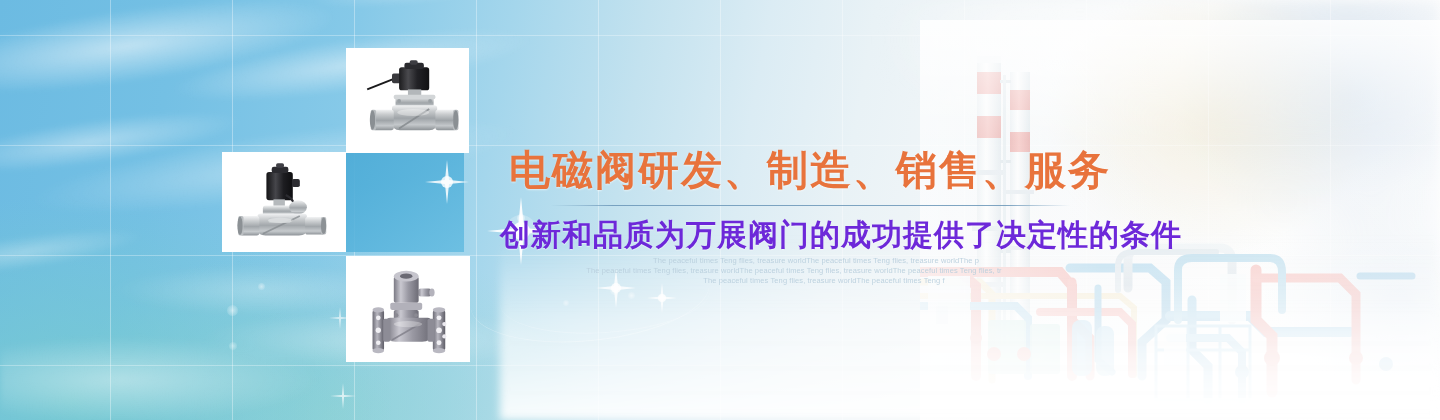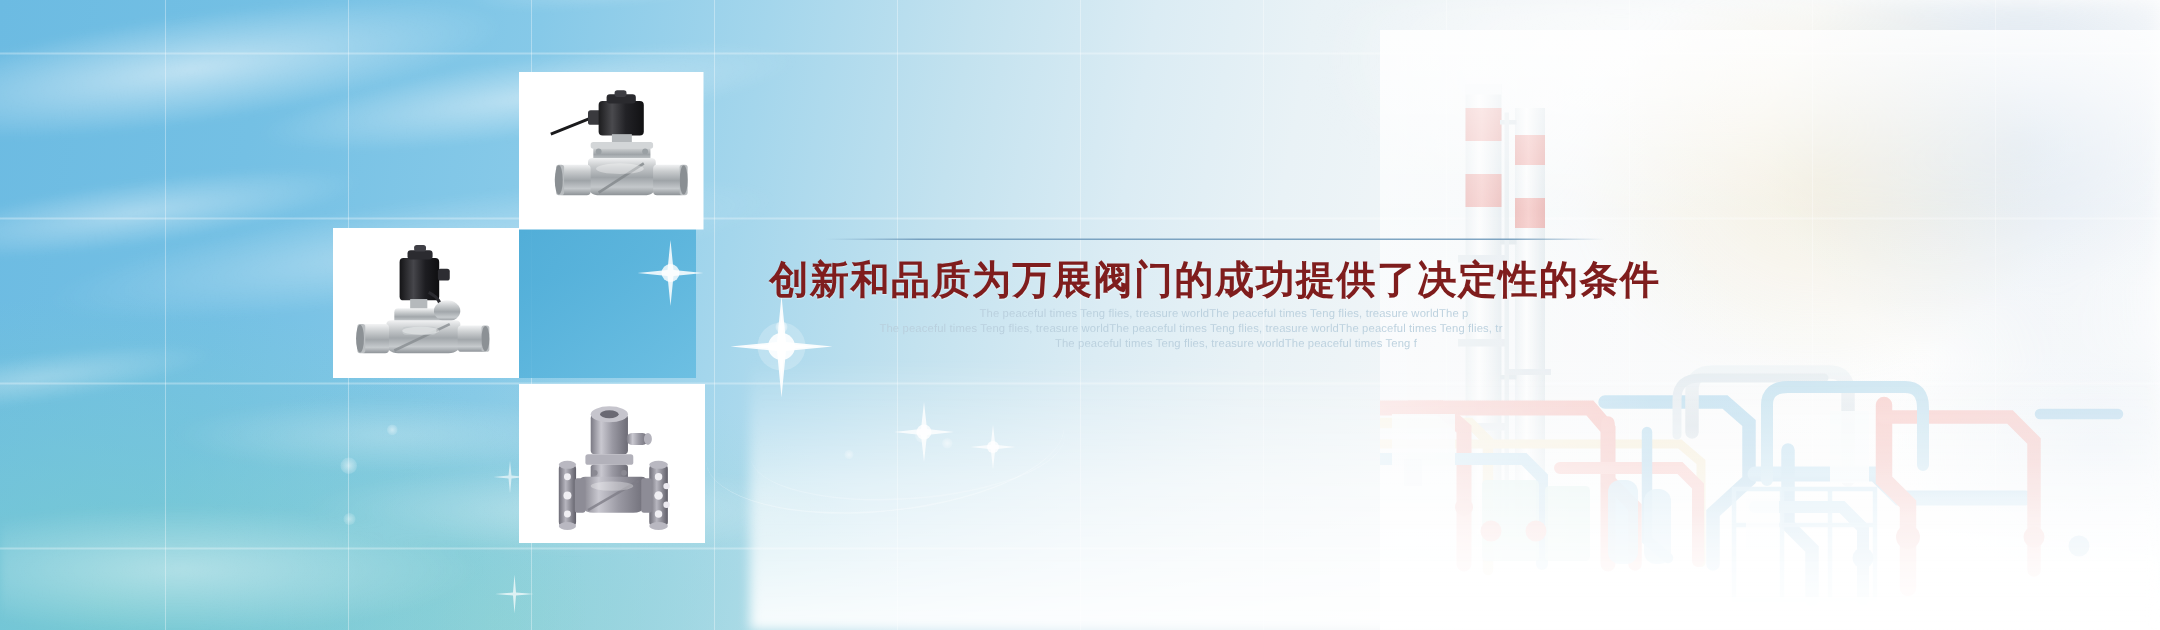--- a/index.html
+++ b/index.html
@@ -118,24 +118,24 @@
     line-height:1.12;
     white-space:nowrap;
     text-shadow:0 1px 2px rgba(255,255,255,.55);
   }
   .rule{
     width:520px;height:1px;margin:11px auto 9px;
     background:linear-gradient(90deg, rgba(120,160,190,0) 0%, rgba(106,150,184,.85) 12%, rgba(106,150,184,.85) 88%, rgba(120,160,190,0) 100%);
   }
   .subline{
     font-family:"DejaVu Sans","Liberation Sans",sans-serif;
-    font-size:26px;
+    font-size:30px;
     font-weight:bold;
     letter-spacing:1px;
-    color:#7f1d1d;
+    color:#6d28d9;
     white-space:nowrap;
     text-shadow:0 1px 1px rgba(255,255,255,.5);
   }
   .microcopy{
     color:#b9cfdd;
     font-size:7.5px;
     line-height:10px;
     letter-spacing:.1px;
     white-space:nowrap;
   }
@@ -489,20 +489,21 @@
   <div class="dot" style="left:258px;top:283px;width:7px;height:7px;opacity:.5;"></div>
   <div class="dot" style="left:229px;top:342px;width:8px;height:8px;opacity:.45;"></div>
   <div class="dot" style="left:610px;top:286px;width:9px;height:9px;opacity:.6;"></div>
   <div class="dot" style="left:628px;top:292px;width:7px;height:7px;opacity:.55;"></div>
   <div class="dot" style="left:563px;top:300px;width:6px;height:6px;opacity:.5;"></div>
 
   <div class="swoosh" style="left:470px;top:250px;width:240px;height:90px;transform:rotate(-6deg);opacity:.55;"></div>
   <div class="swoosh" style="left:500px;top:262px;width:210px;height:70px;transform:rotate(-4deg);opacity:.4;"></div>
 
   <div class="copy">
+    <div class="headline">电磁阀研发、制造、销售、服务</div>
     <div class="rule"></div>
     <div class="subline">创新和品质为万展阀门的成功提供了决定性的条件</div>
     <div class="microcopy">
       <div>The peaceful times Teng flies, treasure worldThe peaceful times Teng flies, treasure worldThe p</div>
       <div>The peaceful times Teng flies, treasure worldThe peaceful times Teng flies, treasure worldThe peaceful times Teng flies, tr</div>
       <div>The peaceful times Teng flies, treasure worldThe peaceful times Teng f</div>
     </div>
   </div>
 
 </div>

